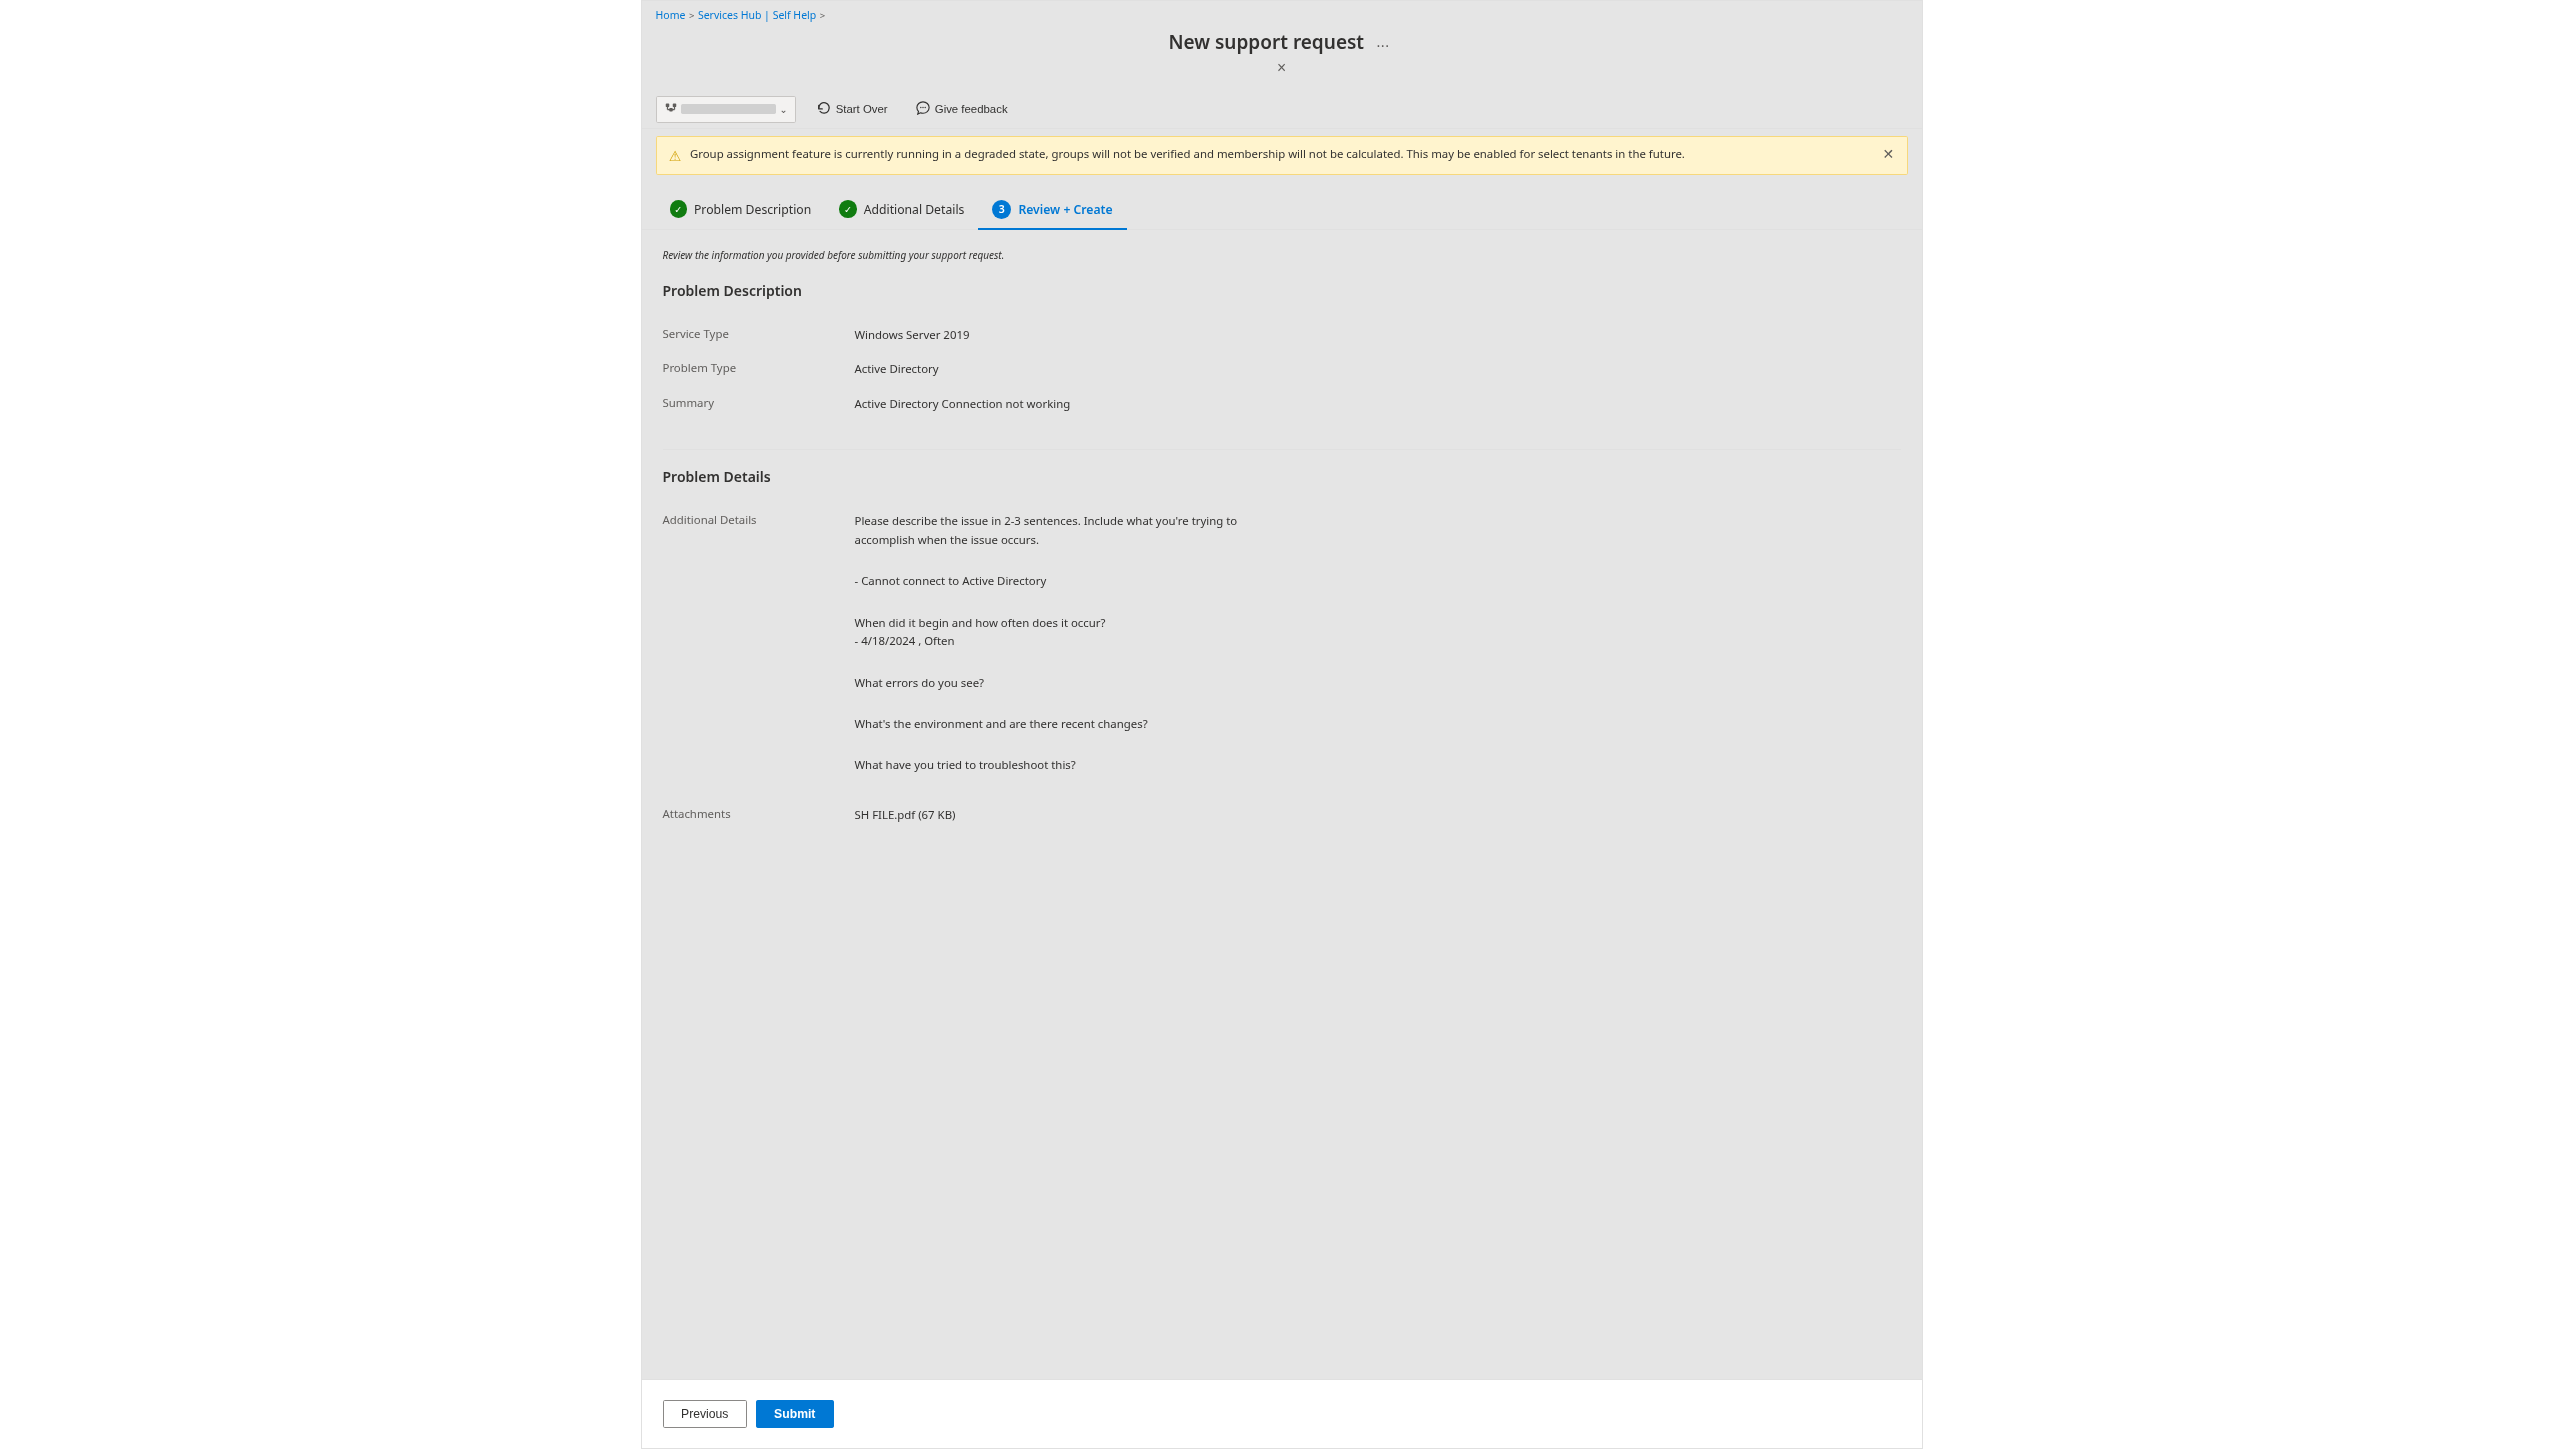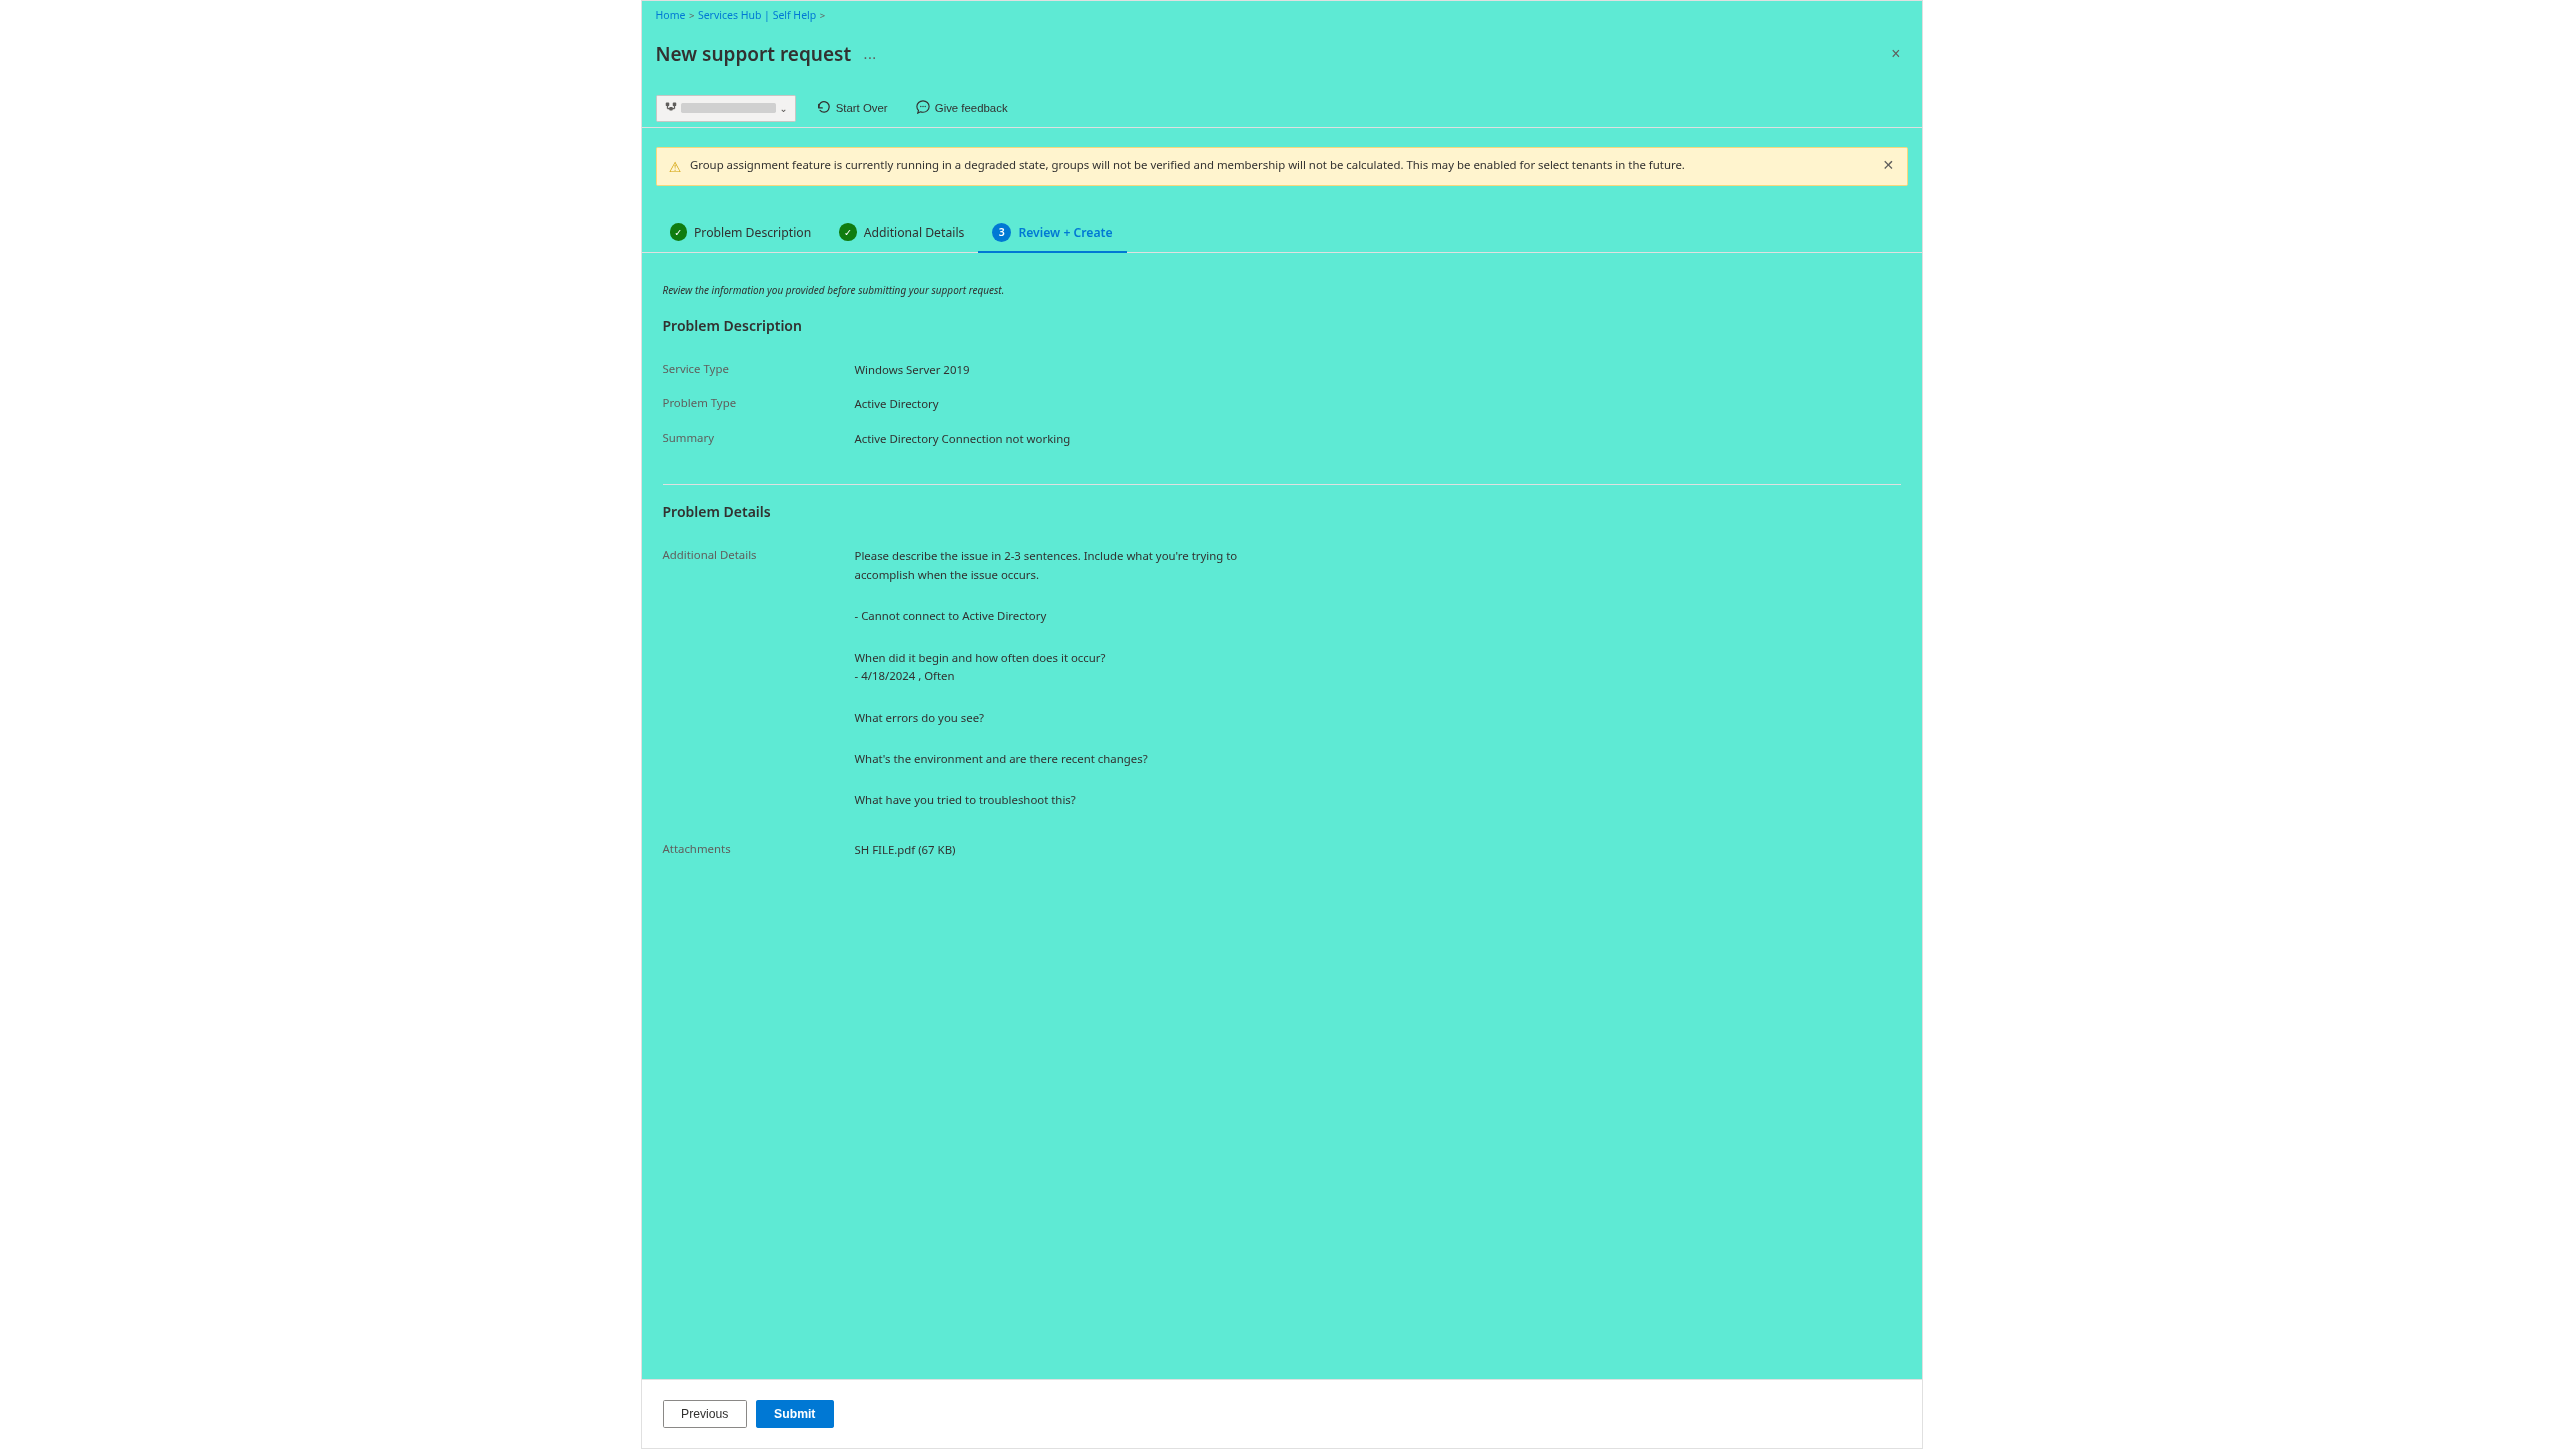--- a/index.html
+++ b/index.html
@@ -10,24 +10,23 @@
       background: #fff;
       height: 100vh;
       overflow: hidden;
     }
     .page-wrapper {
       display: flex;
       flex-direction: column;
       height: 100vh;
       max-width: 1282px;
       margin: 0 auto;
-      background: #5eead4;
+      background: #e5e5e5;
       border: 0.9px solid #e0e0e0;
       position: relative;
-      gap: 12px;
     }
     
     .breadcrumb {
       display: flex;
       align-items: center;
       padding: 7px 14px 3.5px;
       font-size: 10.5px;
       color: #605e5c;
       gap: 3.5px;
     }
@@ -39,20 +38,21 @@
     .breadcrumb-sep {
       color: #605e5c;
       font-size: 9.6px;
     }
     
     .title-bar {
       display: flex;
       align-items: center;
       justify-content: space-between;
       padding: 3.5px 14px 10.5px;
+      flex-direction: column;
     }
     .title-bar-left {
       display: flex;
       align-items: center;
       gap: 7px;
     }
     .page-title {
       font-size: 19px;
       font-weight: 600;
       color: #323130;

